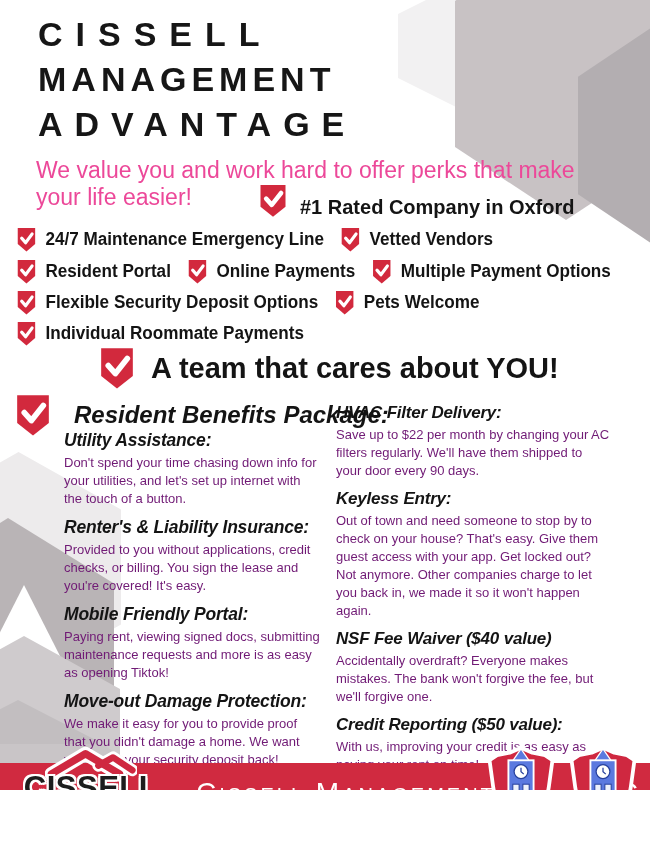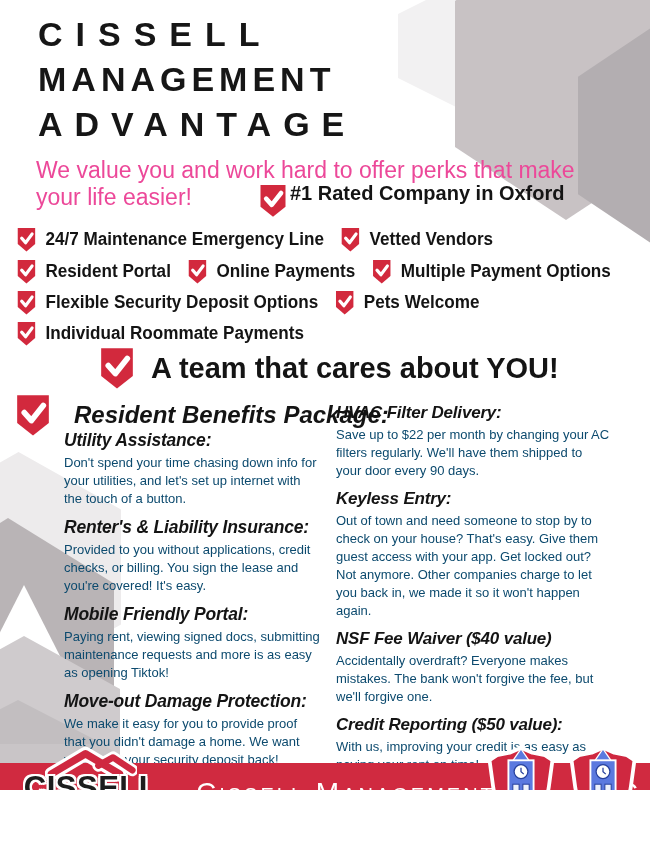--- a/index.html
+++ b/index.html
@@ -20,21 +20,21 @@
         clip-path:polygon(0 0,76% 0,100% 100%,0 100%);z-index:1;}
   
   .title{position:absolute;left:38px;top:12px;z-index:2;font-weight:800;line-height:45px;}
   .title .l{display:block;font-size:34px;color:#161616;}
   .t1{letter-spacing:13px;}
   .t2{letter-spacing:5px;}
   .t3{color:#d5293c;letter-spacing:12px;}
   
   .intro{position:absolute;left:36px;top:157px;z-index:2;font-size:23px;line-height:27px;color:#ec4899;}
   
-  .rated{position:absolute;left:258px;top:182px;z-index:2;display:flex;align-items:flex-start;gap:2px;
+  .rated{position:absolute;left:258px;top:182px;z-index:2;display:flex;align-items:flex-end;gap:12px;
          font-size:20px;font-weight:700;}
   
   .perk-row{position:absolute;left:16px;z-index:2;display:flex;align-items:center;gap:17px;
             font-size:18px;font-weight:700;transform:scaleX(0.95);transform-origin:0 50%;white-space:nowrap;}
   .perk{display:flex;align-items:center;gap:9px;}
   .row1{top:226px;} .row2{top:258px;} .row3{top:289px;} .row4{top:320px;}
   .shield{flex:0 0 auto;display:block;}
   .shield-sm{width:22px;height:27px;}
   .shield-md{width:30px;height:37px;}
   .shield-lg{width:38px;height:46px;}
@@ -44,21 +44,21 @@
   
   .rbp{position:absolute;left:14px;top:392px;z-index:2;display:flex;align-items:center;gap:22px;
        font-size:24px;font-weight:800;font-style:italic;}
   
   .col{position:absolute;z-index:2;}
   .col-left{left:64px;top:430px;width:258px;}
   .col-right{left:336px;top:403px;width:274px;}
   .benefit{margin-bottom:9px;}
   .benefit h3{margin:0 0 3px 0;font-size:17.5px;font-weight:800;color:#141414;letter-spacing:-0.2px;font-style:italic;}
   .col-right .benefit h3{font-size:17px;}
-  .benefit p{margin:0;font-size:13px;line-height:18px;color:#0c4a6e;}
+  .benefit p{margin:0;font-size:13px;line-height:18px;color:#701a75;}
   
   .footer-bar{position:absolute;left:0;top:763px;width:650px;height:79px;background:#d02a40;z-index:2;}
   .logo{position:absolute;left:12px;top:745px;width:158px;text-align:center;z-index:4;}
   .logo-roof{display:block;margin:0 auto -7px auto;}
   .outline-txt{text-shadow:-2px -2px 0 #fff,2px -2px 0 #fff,-2px 2px 0 #fff,2px 2px 0 #fff,
                0 -2px 0 #fff,0 2px 0 #fff,-2px 0 0 #fff,2px 0 0 #fff;}
   .logo-name1{font-size:31px;font-weight:800;color:#1d1d1d;letter-spacing:0.5px;line-height:31px;}
   .logo-name2{font-size:14px;font-weight:800;color:#1d1d1d;letter-spacing:1.2px;line-height:16px;}
   .logo-tagline{display:inline-block;background:#fff;color:#cf2840;font-size:6.5px;font-weight:700;
                 letter-spacing:0.7px;padding:2px 9px;border-radius:8px;margin-top:3px;}

